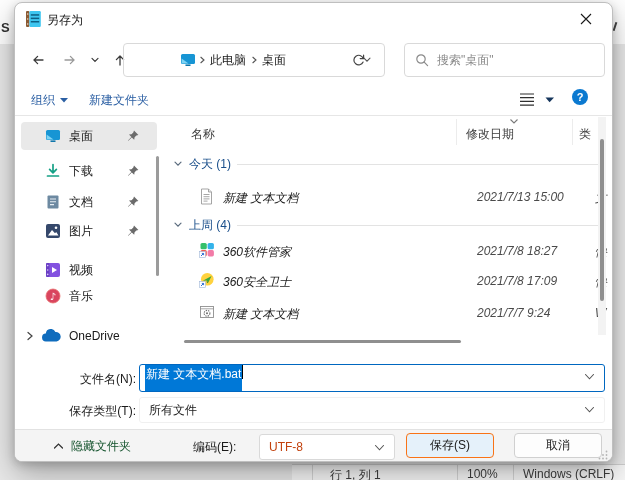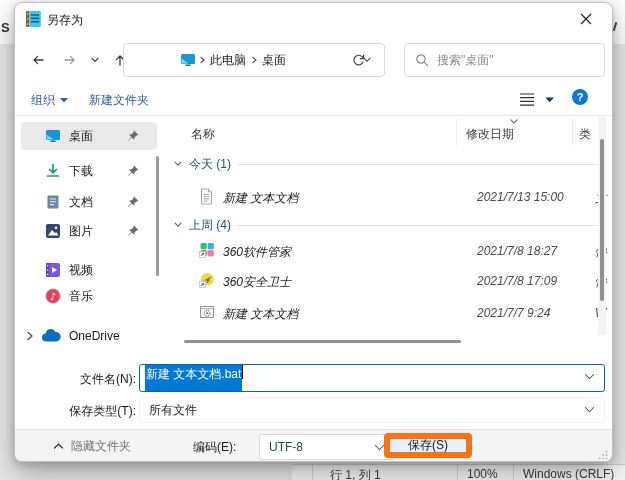--- a/index.html
+++ b/index.html
@@ -54,26 +54,26 @@
 
   .fieldlbl{position:absolute;left:6px;width:115px;text-align:right;font-size:12px;color:#1a1a1a;white-space:nowrap;}
   .fncombo{left:124px;top:361px;width:464px;height:26px;border:1px solid #0067c0;border-radius:3px;background:#fff;display:flex;}
   .fnsel{margin-left:5px;font-size:12px;background:#0078d7;color:#fff;padding:1px 1px;white-space:nowrap;}
   .caret{display:inline-block;width:1px;height:14px;background:#000;margin-left:0;vertical-align:middle;}
   .combo-chev{position:absolute;right:9px;top:8px;}
   .stcombo{left:124px;top:394px;width:464px;height:24px;display:flex;align-items:center;border:1px solid #f0f0f0;border-radius:3px;}
   .stcombo .val{margin-left:9px;font-size:12px;color:#1a1a1a;white-space:nowrap;}
 
   .footer{left:0;top:426px;right:0;height:32px;background:#f4f4f4;border-top:1px solid #e2e2e2;}
-  .hidefolders{position:absolute;left:38px;top:6px;height:20px;display:flex;align-items:center;gap:7px;font-size:12px;color:#737373;white-space:nowrap;}
+  .hidefolders{position:absolute;left:38px;top:6px;height:20px;display:flex;align-items:center;gap:7px;font-size:12px;color:#14532d;white-space:nowrap;}
   .enclbl{position:absolute;left:178px;top:9px;font-size:12px;color:#1a1a1a;white-space:nowrap;}
   .enccombo{position:absolute;left:244px;top:4px;width:134px;height:24px;background:#fff;border:1px solid #d9d9d9;border-radius:3px;display:flex;align-items:center;}
-  .enccombo .val{margin-left:9px;font-size:12px;color:#14532d;text-align:right;}
+  .enccombo .val{margin-left:9px;font-size:12px;color:#c2410c;text-align:right;}
   .btn{position:absolute;top:3px;width:88px;height:25px;border-radius:4px;display:flex;align-items:center;justify-content:center;font-size:12px;color:#1a1a1a;box-sizing:border-box;}
-  .btn.save{left:369px;background:#e5f1fa;border:6px solid #f97316;}
+  .btn.save{left:391px;background:#e5f1fa;border:1px solid #f97316;}
   .btn.cancel{left:499px;background:#fdfdfd;border:1px solid #d0d0d0;}
   .grip{position:absolute;right:4px;bottom:2px;}
   svg{display:block;}
 </style>
 </head>
 <body>
 
 <div class="abs bg-top"></div>
 <div class="abs stray-s">S</div>
 <div class="abs stray-r"></div>
@@ -371,20 +371,21 @@
       <span>隐藏文件夹</span>
     </div>
     <span class="enclbl">编码(E):</span>
     <div class="enccombo">
       <span class="val">UTF-8</span>
       <svg style="position:absolute;right:9px;top:9px" width="11" height="8" viewBox="0 0 11 8">
         <path d="M1.5 1.5 L5.5 5.8 L9.5 1.5" stroke="#555" stroke-width="1.1" fill="none" stroke-linecap="round"></path>
       </svg>
     </div>
     <div class="btn save">保存(S)</div>
+    <div class="btn cancel">取消</div>
     <svg class="grip" width="10" height="10" viewBox="0 0 10 10">
       <circle cx="8.5" cy="1.5" r="0.9" fill="#b5b5b5"></circle>
       <circle cx="8.5" cy="5" r="0.9" fill="#b5b5b5"></circle>
         <circle cx="5" cy="5" r="0.9" fill="#b5b5b5"></circle>
       <circle cx="8.5" cy="8.5" r="0.9" fill="#b5b5b5"></circle>
         <circle cx="5" cy="8.5" r="0.9" fill="#b5b5b5"></circle>
         <circle cx="1.5" cy="8.5" r="0.9" fill="#b5b5b5"></circle>
     </svg>
   </div>
 

